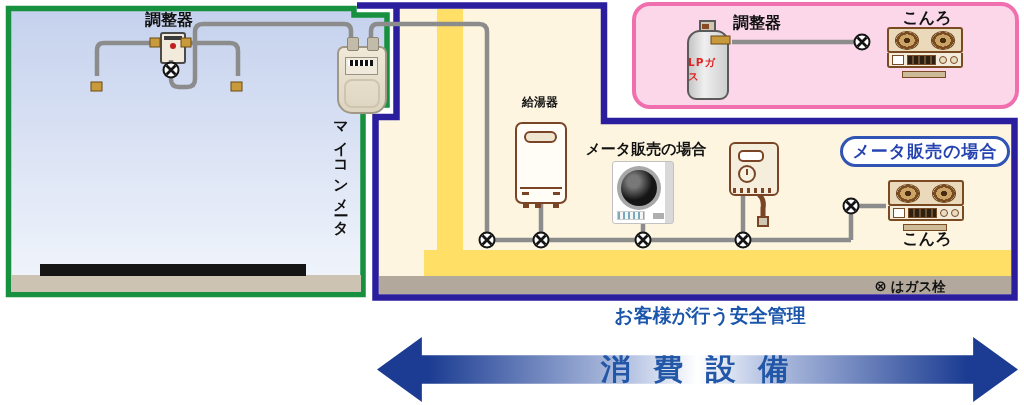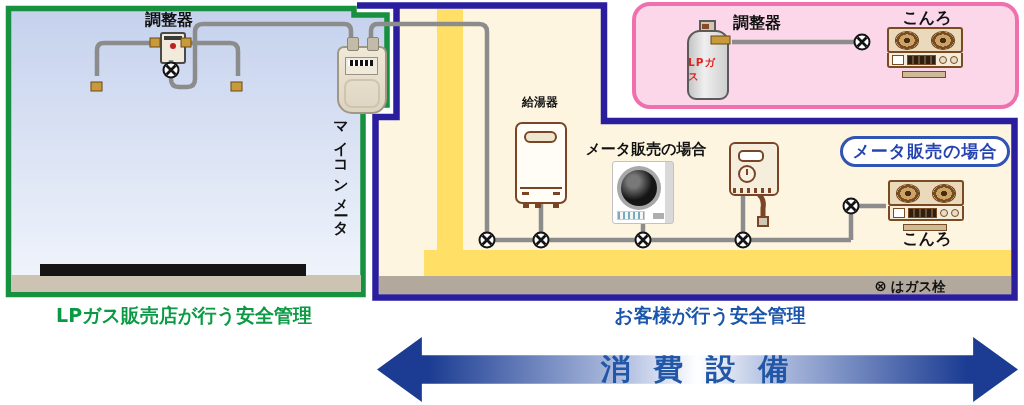--- a/index.html
+++ b/index.html
@@ -275,20 +275,19 @@
   <div class="lbl" style="left:896px;top:229px;width:62px;font-size:16px;z-index:20">こんろ</div>
   <div class="lbl" style="left:722px;top:13px;width:70px;font-size:16px;z-index:26">調整器</div>
   <div class="lbl" style="left:896px;top:8px;width:62px;font-size:16px;z-index:26">こんろ</div>
 
   <div class="lbl" id="legend">
     <span class="sym">⊗</span><span>はガス栓</span>
   </div>
 
   <div class="badge" id="badge-meter">メータ販売の場合</div>
 
-  <div class="lbl" id="caption-supply">LPガス販売店が行う安全管理</div>
   <div class="lbl" id="caption-consume">お客様が行う安全管理</div>
 
   <div class="arrow" id="arrow-consume">
     <div class="arrow-text">消 費 設 備</div>
   </div>
 
 </div>
 
 </body></html>

